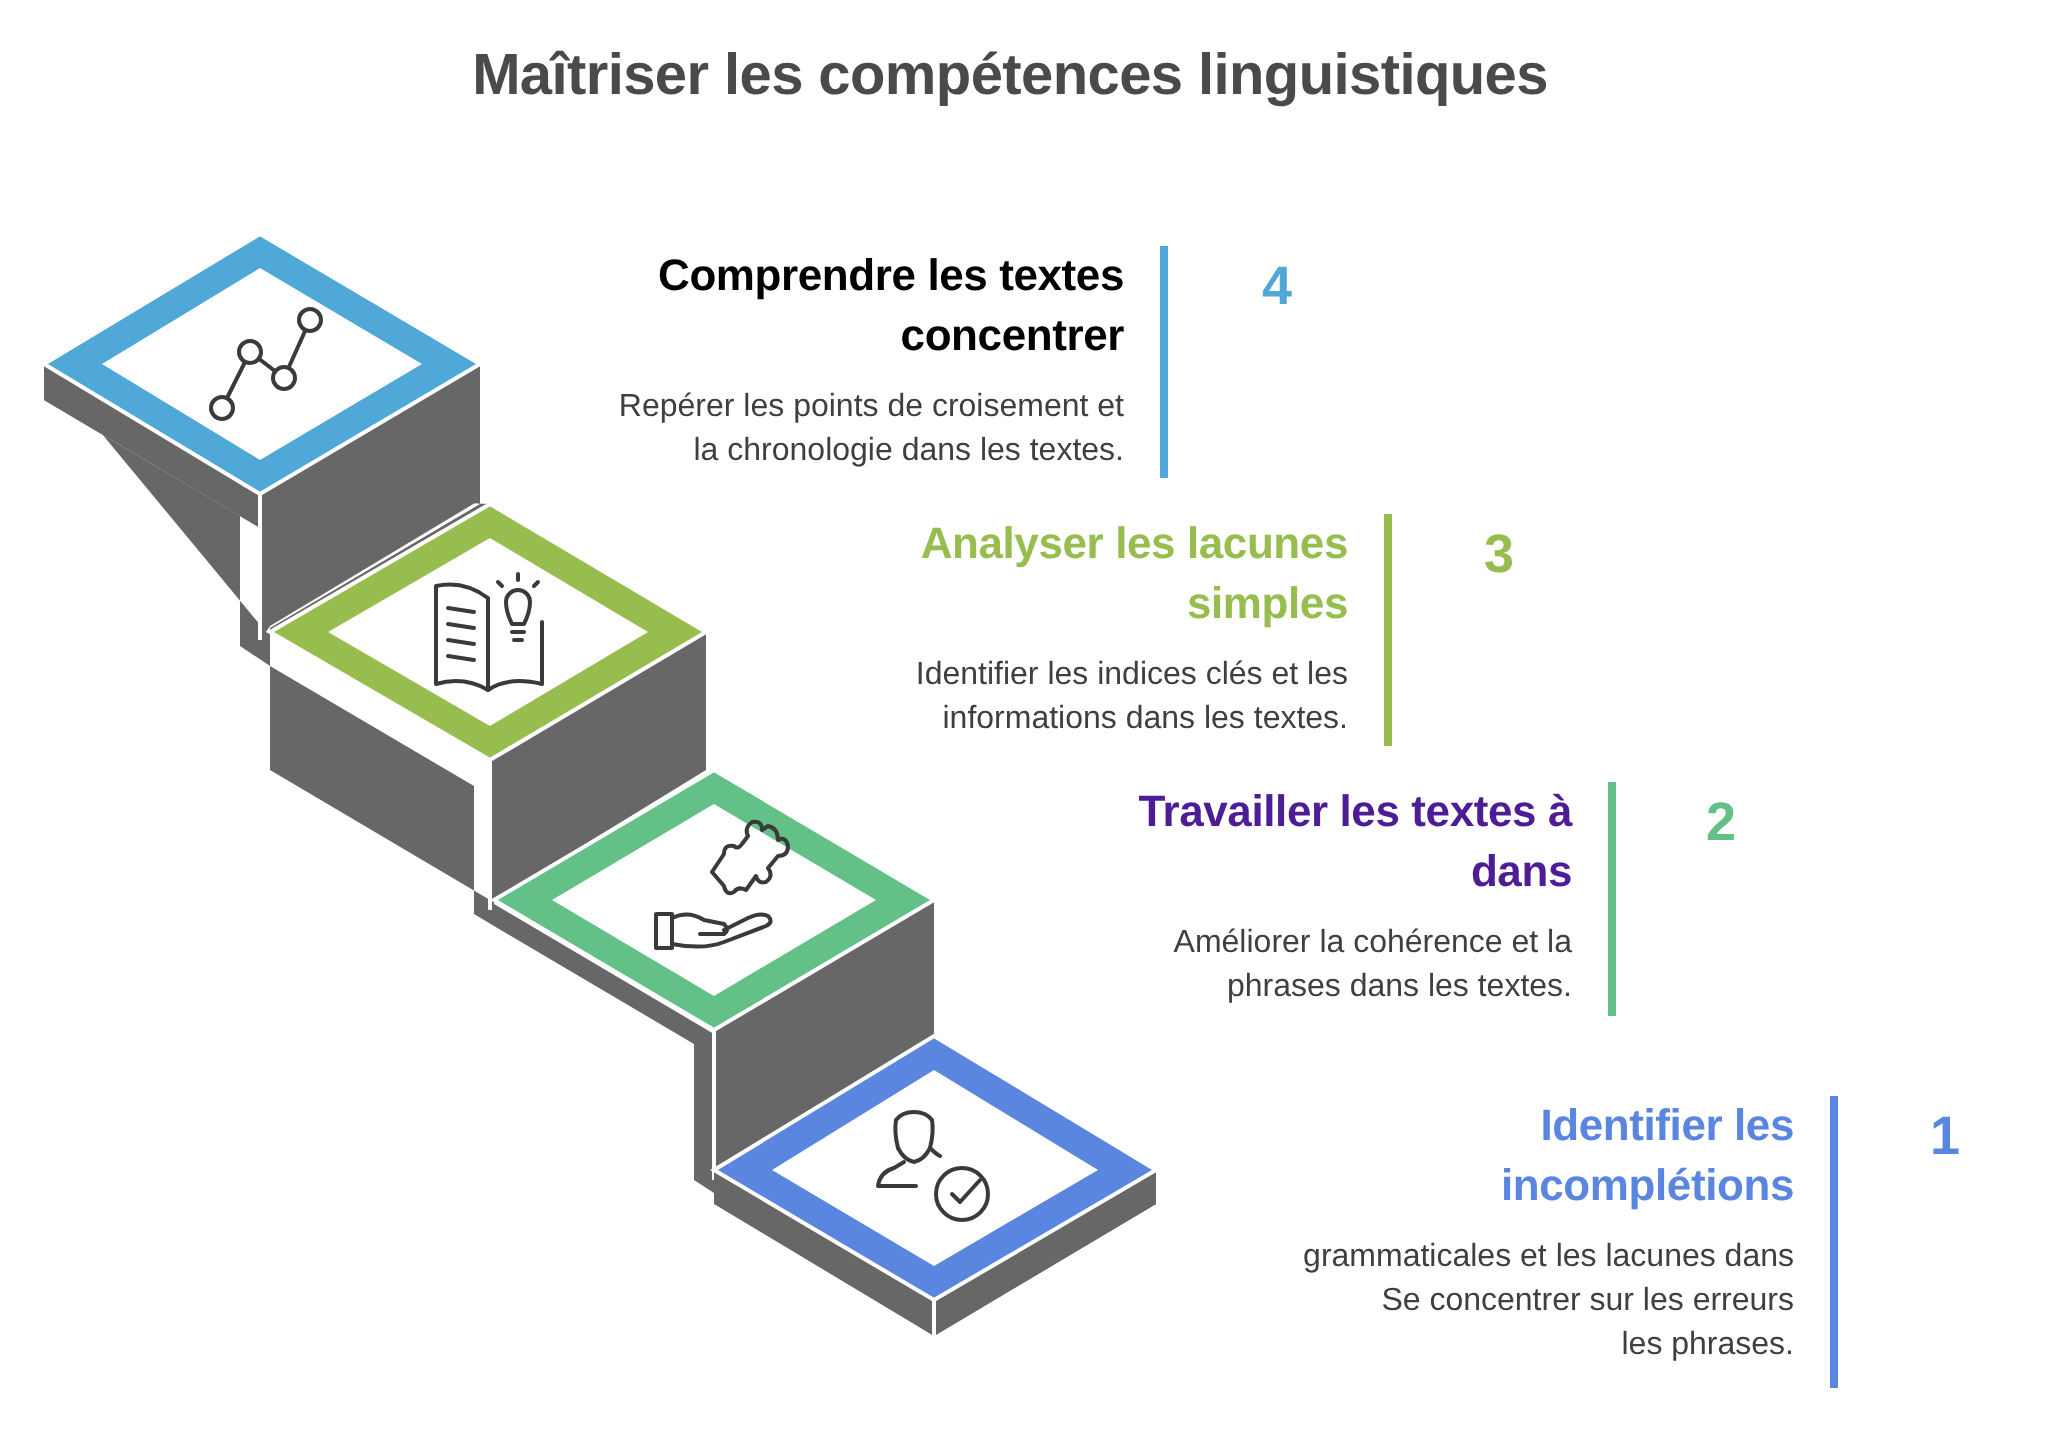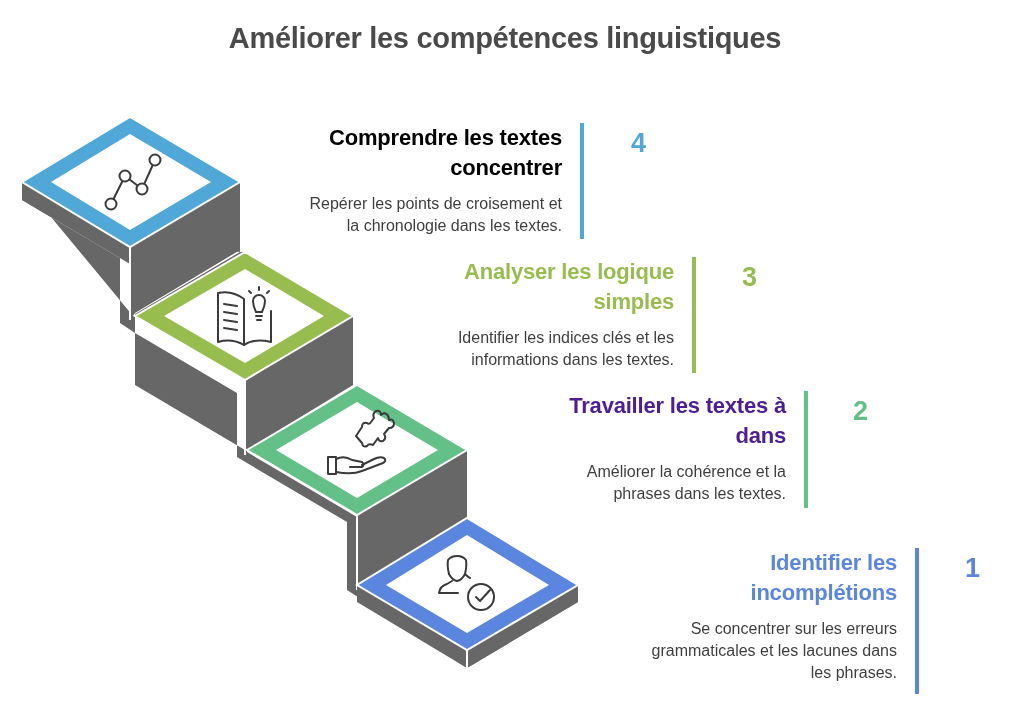--- a/index.html
+++ b/index.html
@@ -8,21 +8,21 @@
   svg.stairs { position: absolute; left: 0; top: 0; }
   .step-text { position: absolute; text-align: right; }
   .step-heading { font-size: 22px; font-weight: 700; line-height: 30px; letter-spacing: -0.2px; }
   .step-desc { font-size: 16px; color: #3f3f3f; line-height: 22px; margin-top: 10px; }
   .bar { position: absolute; width: 4px; }
   .num { position: absolute; font-size: 27px; font-weight: 700; }
 </style>
 </head>
 <body>
 
-<div class="title">Améliorer les compétences linguistiques</div>
+<div class="title">Maîtriser les compétences linguistiques</div>
 
 <svg class="stairs" width="1024" height="716" viewBox="0 0 1024 716">
 
   <path d="M22,182 L22,200 L120,258 L120,323 L135,333 L237,393 L237,457 L247,463 L347,522 L347,590 L467,668 L578,602 L578,585 L467,650 L357,585 L357,517 L247,452 L247,450 L245,450 L135,385 L135,316 L133,316 L22,182 Z" fill="#676767"></path>
 
   <g>
     <path d="M130,247 L240,182 L240,252 L135,314 L135,316 L245,252 L245,252 Z" fill="#676767"></path>
     <path d="M130,247 L240,182 L240,250 L135,313 L133,316 L130,314 Z" fill="#676767"></path>
     <polygon points="22,182 22,200 130,264 130,247" fill="#676767"></polygon>
     <polygon points="130,117 240,182 130,247 22,182" fill="#4fa8d8" stroke="#ffffff" stroke-width="2"></polygon>
@@ -99,21 +99,21 @@
   <div class="step-desc">
     <div>Repérer les points de croisement et</div>
     <div>la chronologie dans les textes.</div>
   </div>
 </div>
 <div class="bar" style="left:580px; top:123px; height:116px; background:#4fa8d8;"></div>
 <div class="num" style="left:631px; top:128px; color:#4fa8d8;">4</div>
 
 <div class="step-text" style="left:380px; top:257px; width:294px;">
   <div class="step-heading" style="color:#97bd4f;">
-    <div>Analyser les logique</div>
+    <div>Analyser les lacunes</div>
     <div>simples</div>
   </div>
   <div class="step-desc">
     <div>Identifier les indices clés et les</div>
     <div>informations dans les textes.</div>
   </div>
 </div>
 <div class="bar" style="left:692px; top:257px; height:116px; background:#97bd4f;"></div>
 <div class="num" style="left:742px; top:262px; color:#97bd4f;">3</div>
 
@@ -129,19 +129,19 @@
 </div>
 <div class="bar" style="left:804px; top:391px; height:117px; background:#63c087;"></div>
 <div class="num" style="left:853px; top:396px; color:#63c087;">2</div>
 
 <div class="step-text" style="left:590px; top:548px; width:307px;">
   <div class="step-heading" style="color:#5b86e0;">
     <div>Identifier les</div>
     <div>incomplétions</div>
   </div>
   <div class="step-desc">
+    <div>grammaticales et les lacunes dans</div>
     <div>Se concentrer sur les erreurs</div>
-    <div>grammaticales et les lacunes dans</div>
     <div>les phrases.</div>
   </div>
 </div>
 <div class="bar" style="left:915px; top:548px; height:146px; background:#5b86e0;"></div>
 <div class="num" style="left:965px; top:553px; color:#5b86e0;">1</div>
 
 </body></html>

